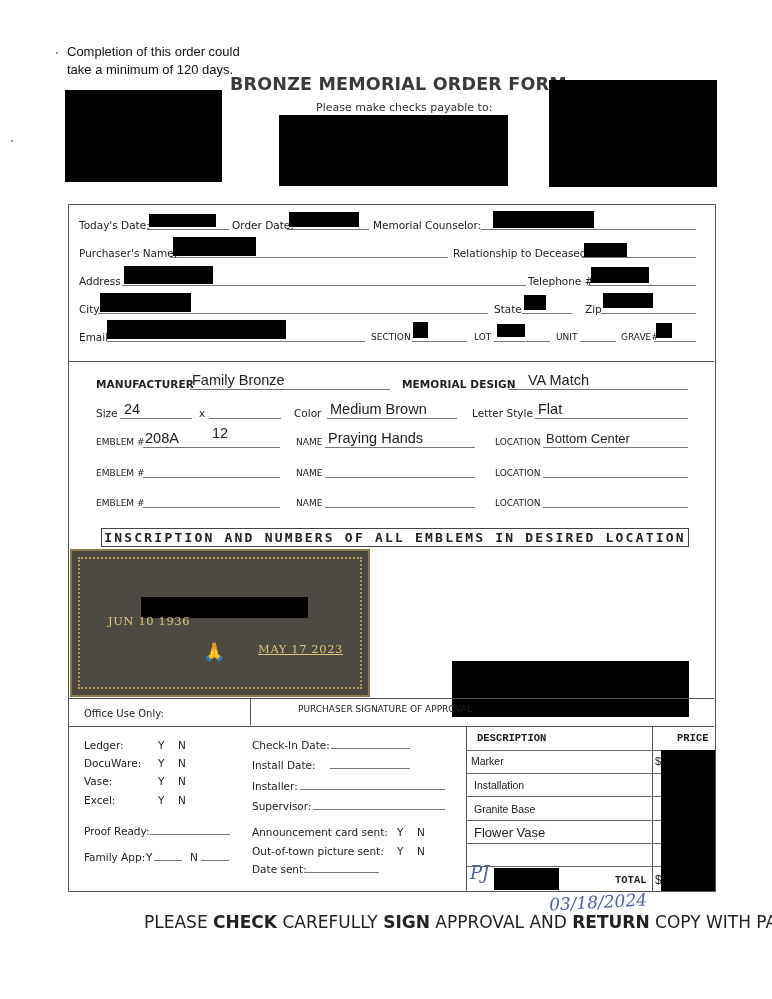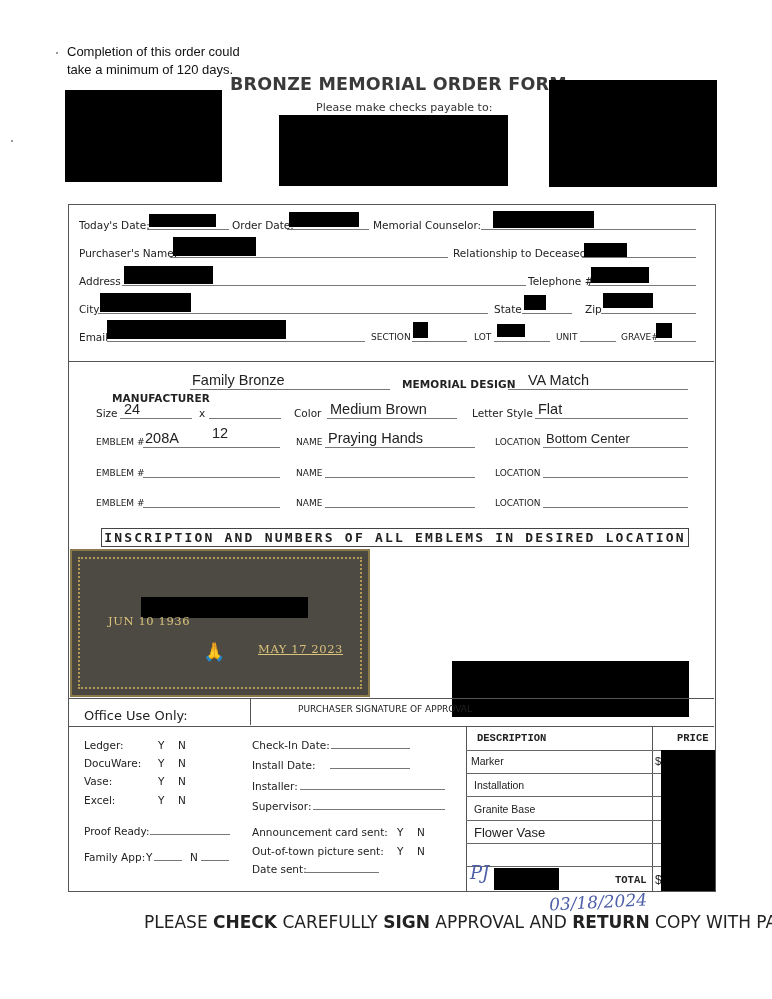--- a/index.html
+++ b/index.html
@@ -114,21 +114,21 @@
 
   <span class="lbl sm" style="left:556px;top:332px;">UNIT</span>
   <div class="line" style="left:580px;top:341px;width:36px;"></div>
 
   <span class="lbl sm" style="left:621px;top:332px;">GRAVE#</span>
   <div class="line" style="left:654px;top:341px;width:42px;"></div>
   <div class="redact" style="left:656px;top:323px;width:16px;height:15px;"></div>
 </div>
 
 <div>
-  <span class="lbl caps" style="left:112px;top:378px;margin-top:14px;">MANUFACTURER</span>
+  <span class="lbl caps" style="left:96px;top:378px;">MANUFACTURER</span>
   <span class="hand" style="left:192px;top:372px;">Family Bronze</span>
   <div class="line" style="left:190px;top:389px;width:200px;"></div>
 
   <span class="lbl caps" style="left:402px;top:378px;">MEMORIAL DESIGN</span>
   <span class="hand" style="left:528px;top:372px;">VA Match</span>
   <div class="line" style="left:508px;top:389px;width:180px;"></div>
 
   <span class="lbl" style="left:96px;top:407px;">Size</span>
   <span class="hand" style="left:124px;top:401px;">24</span>
   <div class="line" style="left:120px;top:418px;width:72px;"></div>
@@ -176,21 +176,21 @@
 </div>
 <div class="redact" style="left:141px;top:597px;width:167px;height:21px;"></div>
 <span class="plaque-date" style="left:108px;top:614px;">JUN 10 1936</span>
 <span class="plaque-date" style="left:258px;top:642px;text-decoration:underline;">MAY 17 2023</span>
 <span class="hands-icon">🙏</span>
 
 <div class="redact" style="left:452px;top:661px;width:237px;height:56px;"></div>
 
 <div class="office-row"></div>
 <div class="vdiv" style="left:250px;top:698px;height:27px;"></div>
-<span class="lbl" style="left:84px;top:708px;font-size:13px;">Office Use Only:</span>
+<span class="lbl" style="left:84px;top:708px;font-size:10px;">Office Use Only:</span>
 <span class="lbl sm" style="left:298px;top:704px;">PURCHASER SIGNATURE OF APPROVAL</span>
 
 <div>
   <span class="lbl" style="left:84px;top:739px;">Ledger:</span>
   <span class="lbl" style="left:158px;top:739px;">Y</span>
   <span class="lbl" style="left:178px;top:739px;">N</span>
 
   <span class="lbl" style="left:84px;top:757px;">DocuWare:</span>
   <span class="lbl" style="left:158px;top:757px;">Y</span>
   <span class="lbl" style="left:178px;top:757px;">N</span>

